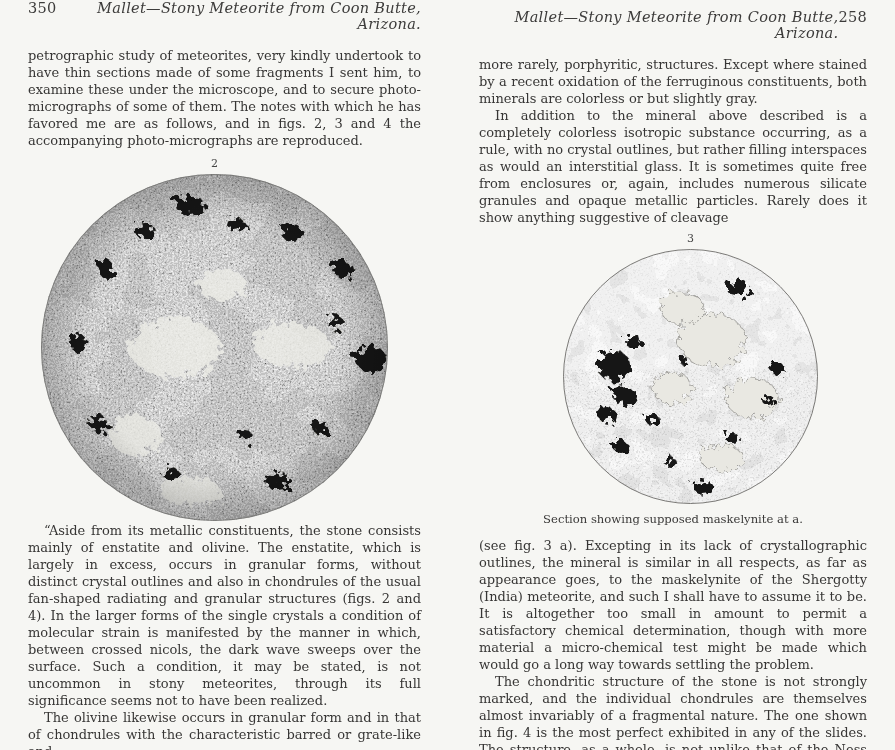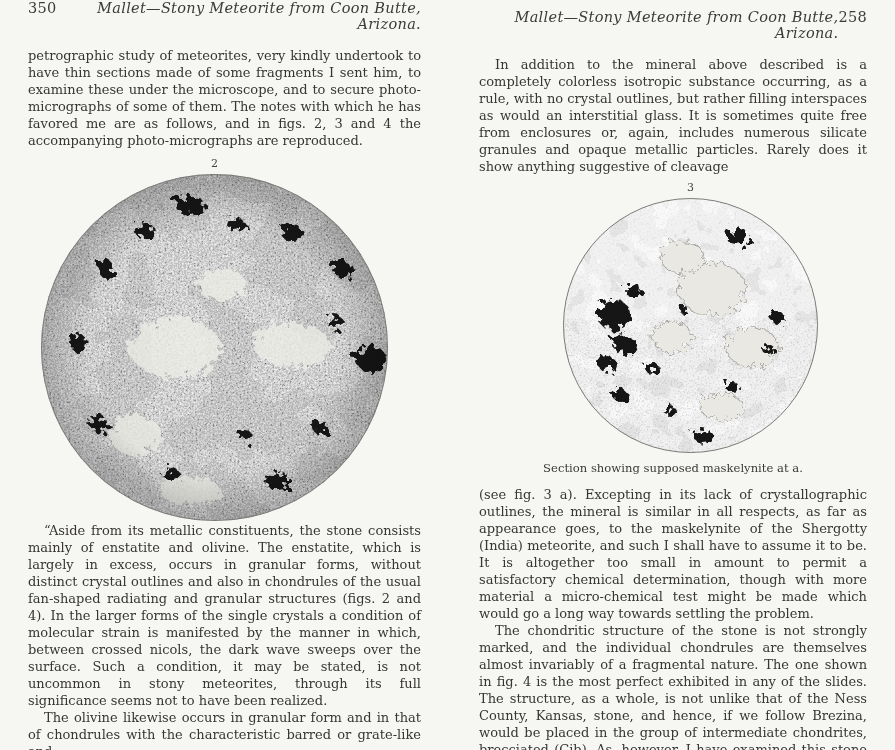--- a/index.html
+++ b/index.html
@@ -133,20 +133,21 @@
     </div>
   </div>
 
   <div class="page page-right">
     <div class="running-head">
       <span class="running-title">Mallet—Stony Meteorite from Coon Butte, Arizona.</span>
       <span class="page-num">258</span>
     </div>
 
     <div class="body-text">
+      <p>more rarely, porphyritic, structures.  Except where stained by a recent oxidation of the ferruginous constituents, both minerals are colorless or but slightly gray.</p>
       <p class="indent">In addition to the mineral above described is a completely colorless isotropic substance occurring, as a rule, with no crystal outlines, but rather filling interspaces as would an interstitial glass.  It is sometimes quite free from enclosures or, again, includes numerous silicate granules and opaque metallic particles.  Rarely does it show anything suggestive of cleavage</p>
     </div>
 
     <div class="figure-block fig-right">
       <div class="fig-number">3</div>
       <svg width="257" height="257" viewBox="0 0 257 257">
         <defs>
           <clipPath id="clip3">
               <circle cx="128.5" cy="128.5" r="127.5"></circle>
             </clipPath>

